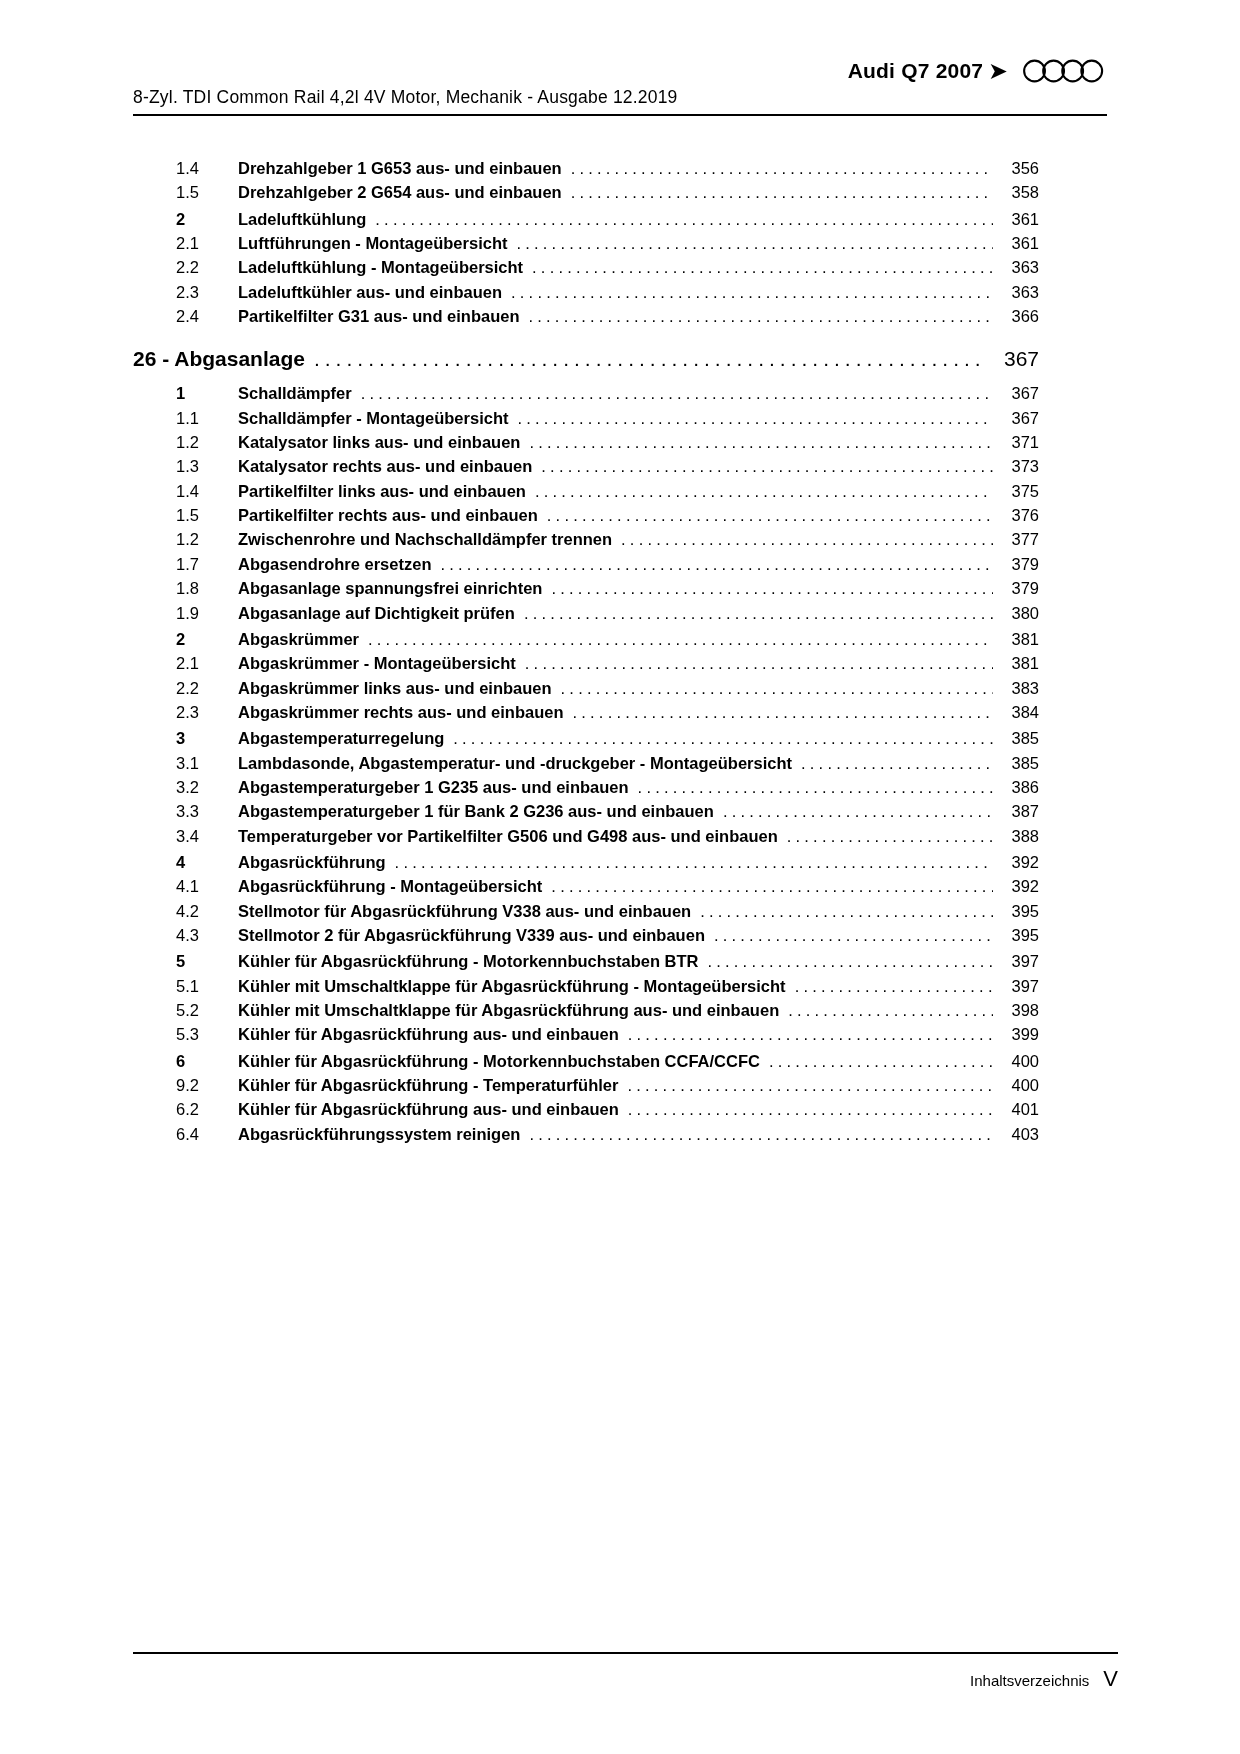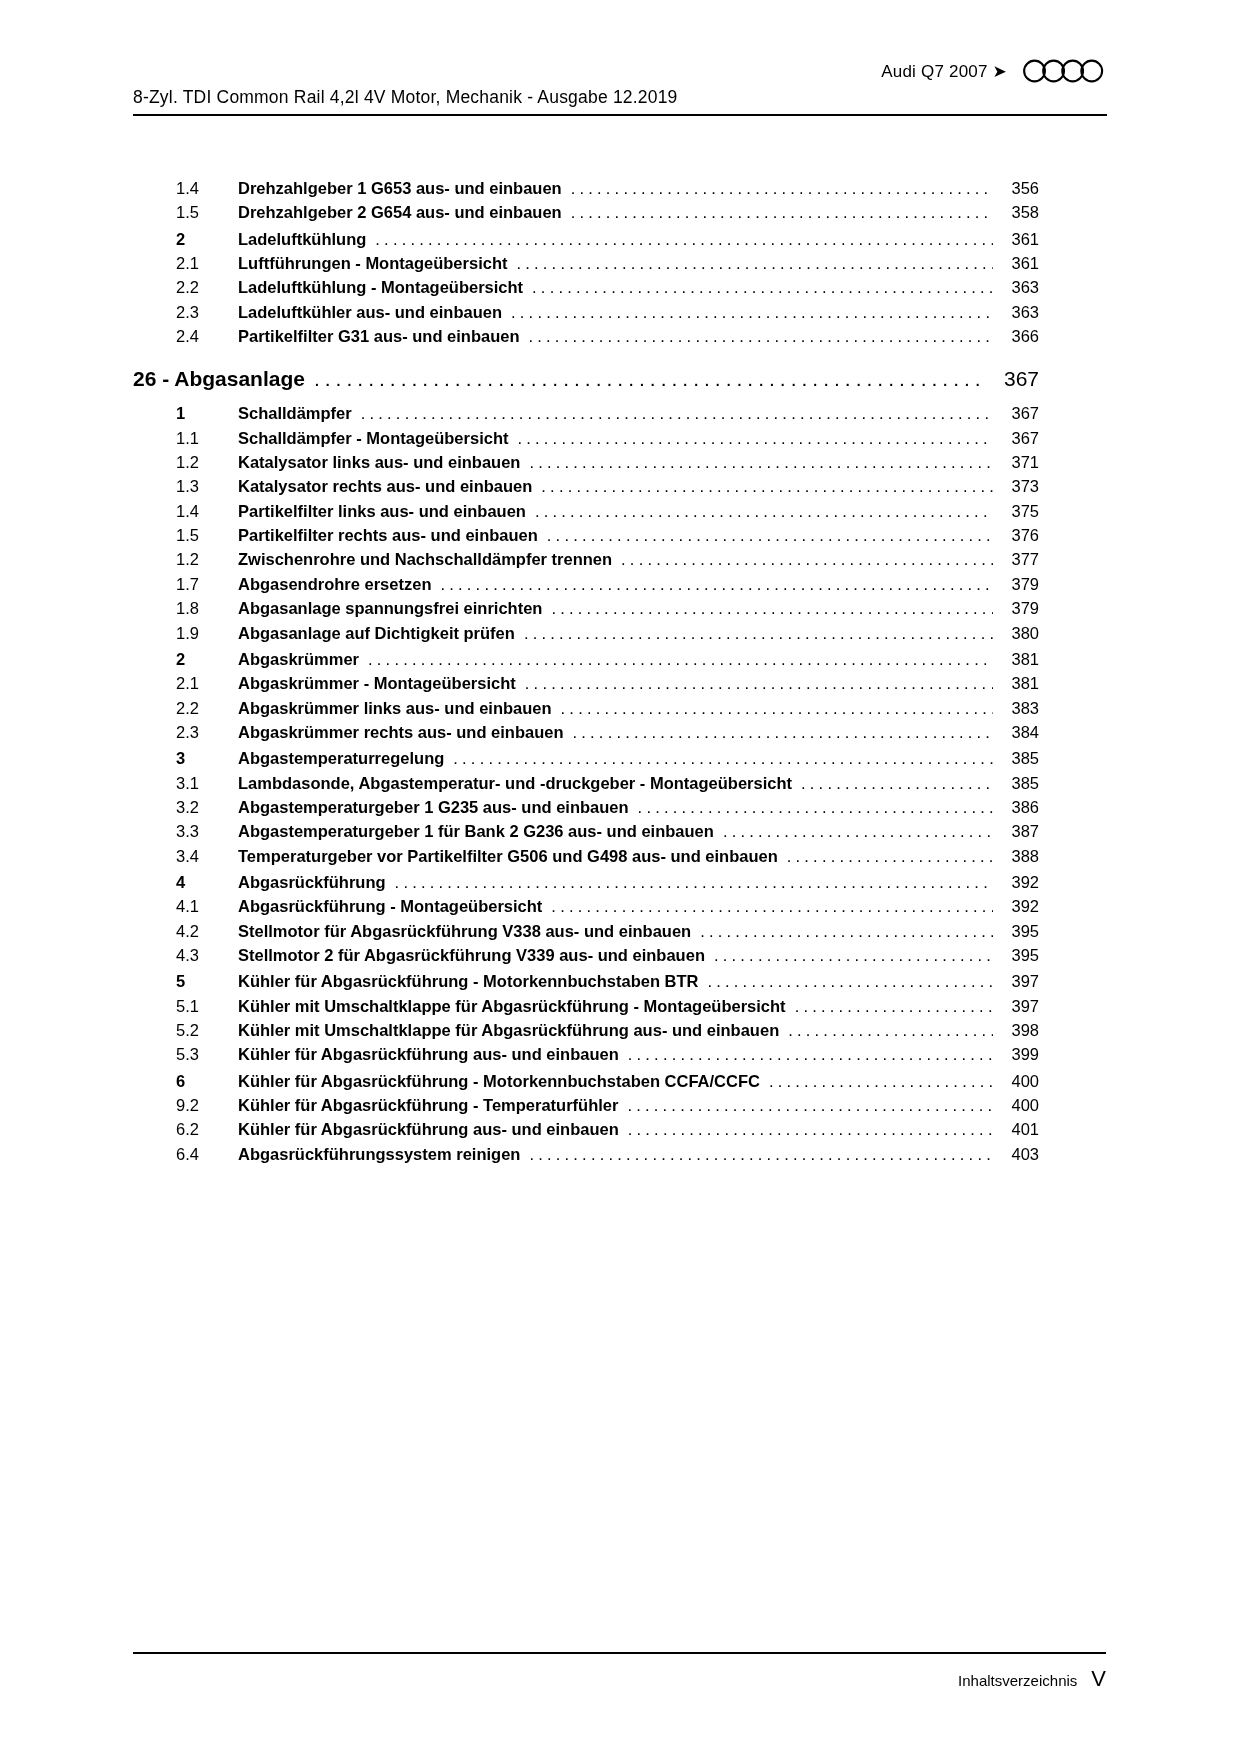--- a/index.html
+++ b/index.html
@@ -20,36 +20,36 @@
     top: 58px;
   }
   
   .header-top {
     display: flex;
     justify-content: flex-end;
     align-items: center;
     gap: 14px;
     height: 26px;
   }
-  .header-title1 { font-size: 17px; letter-spacing: .2px; }
+  .header-title1 { font-size: 21px; letter-spacing: .2px; font-weight: bold; }
   .rings { width: 86px; height: 26px; flex: none; }
   .header-title2 {
     text-align: left;
     font-size: 17.5px;
     margin-top: 3px;
     letter-spacing: .2px;
   }
   .header-rule {
     border: 0;
     border-top: 2px solid #000;
     margin: 6px 0 0 0;
   }
   
   .toc {
-    margin-top: 60px;
+    margin-top: 40px;
     padding-right: 68px;   
     font-size: 16.5px;
     line-height: 24.35px;
   }
   .row { display: flex; align-items: baseline; }
   .row .num { flex: 0 0 62px; margin-left: 43px; }
   .row .title { flex: 0 0 auto; white-space: nowrap; padding-right: 9px; font-weight: bold; }
   .row .leader {
     flex: 1 1 auto;
     overflow: hidden;
@@ -69,21 +69,21 @@
     line-height: 30px;
     margin-top: 16px;
     margin-bottom: 7px;
   }
   .row.chapter .leader::after { letter-spacing: 5px; }
   .row.chapter .pagenum { flex-basis: 52px; }
   
   .footer {
     position: absolute;
     left: 133px;
-    right: 134px;
+    right: 122px;
     top: 1652px;
   }
   .footer-rule {
     border: 0;
     border-top: 2px solid #000;
     margin: 0 0 12px 0;
   }
   .footer-text {
     text-align: right;
     display: flex;

